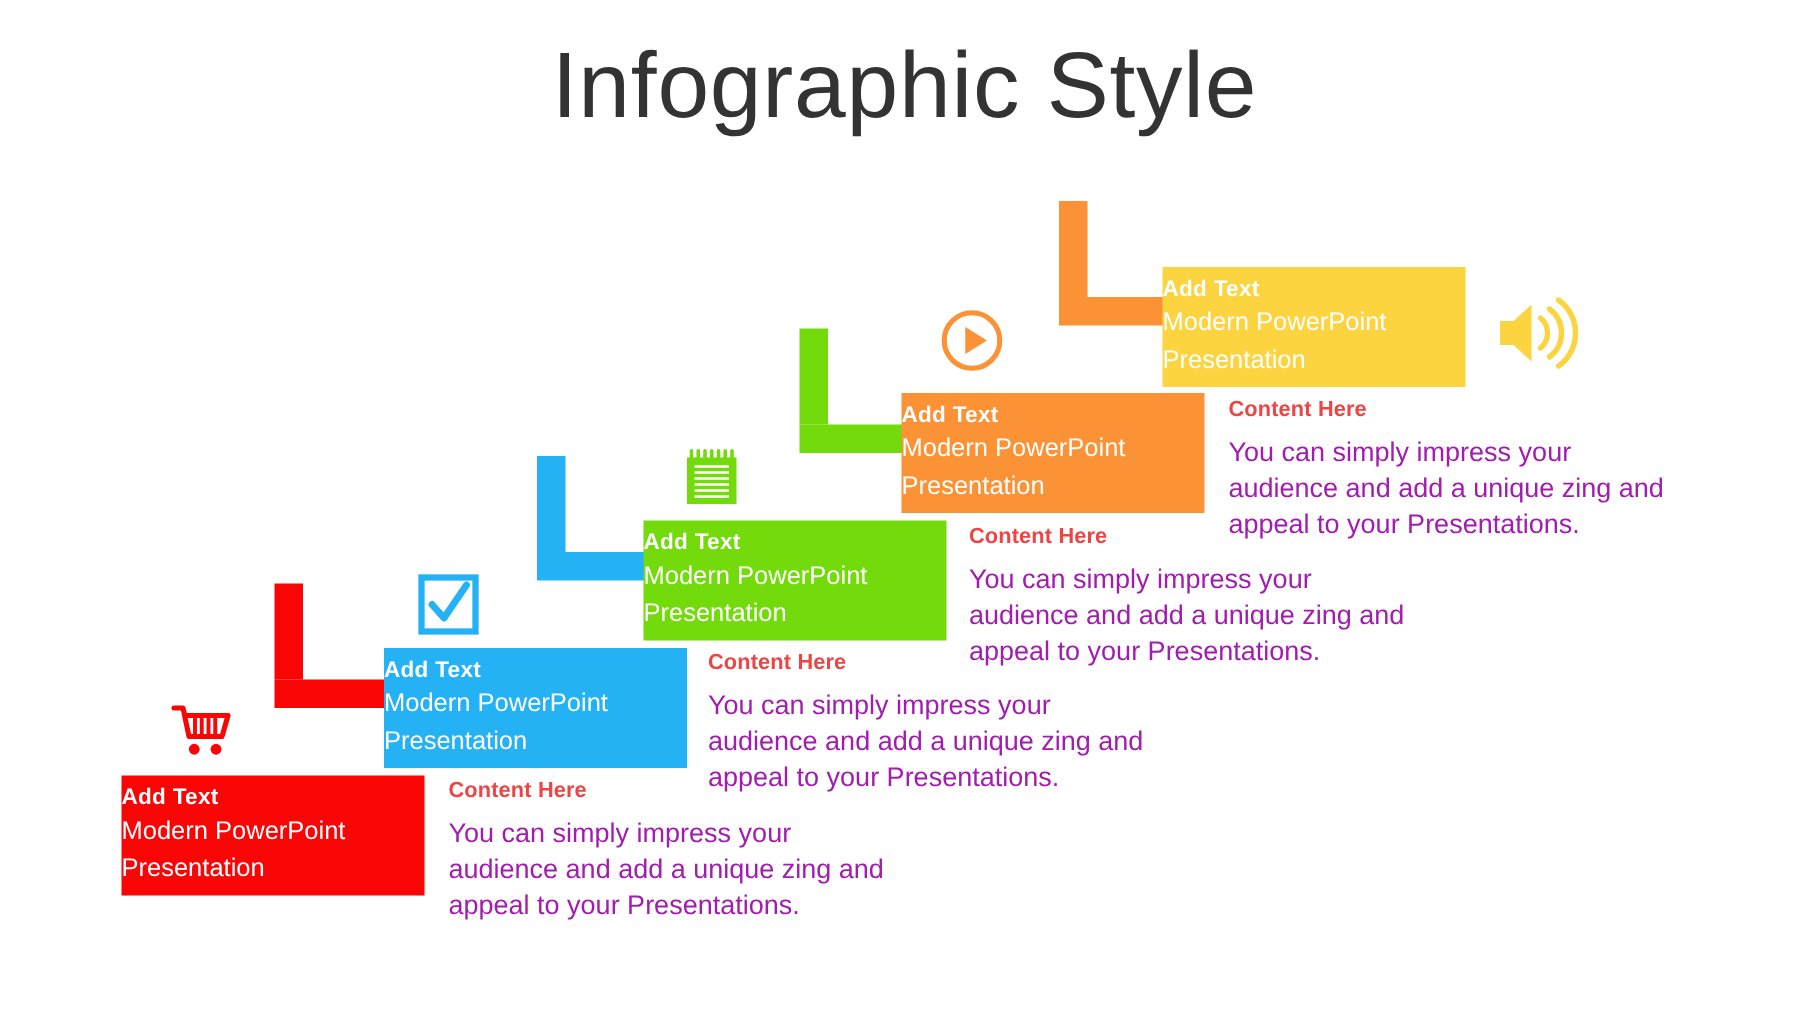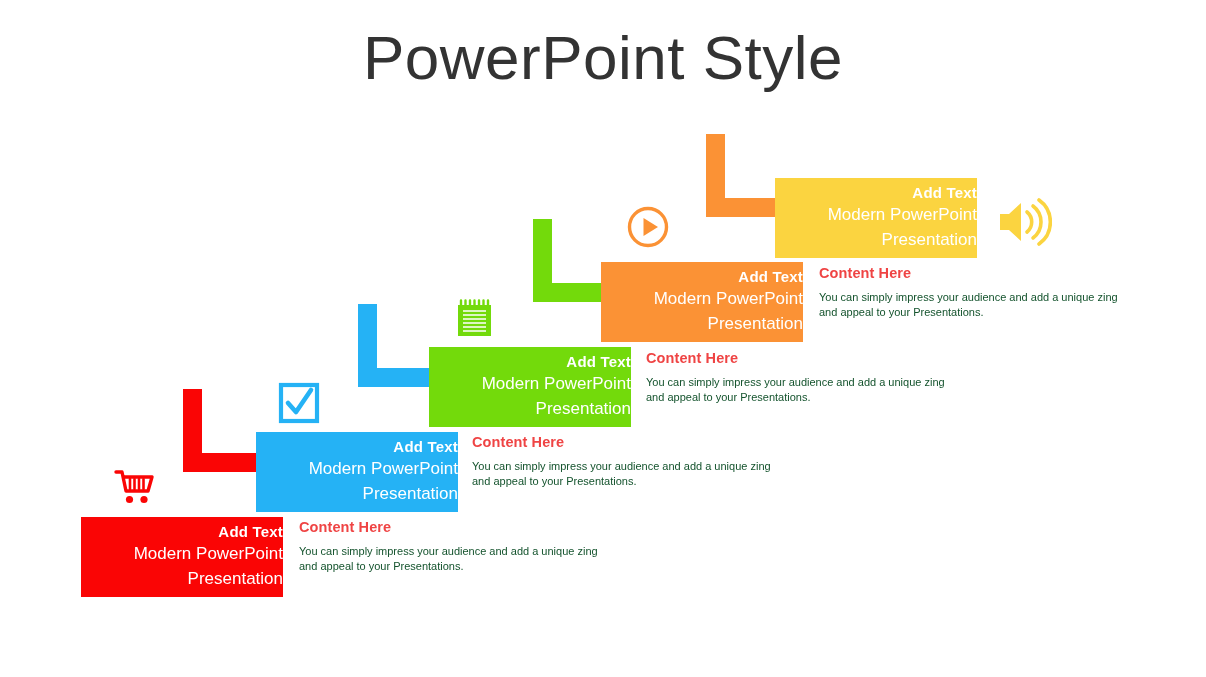--- a/index.html
+++ b/index.html
@@ -33,21 +33,21 @@
 
   
   .step { position: absolute; }
 
   .step-box {
     position: absolute;
     width: 202px;
     height: 80px;
     display: flex;
     flex-direction: column;
-    align-items: flex-end;
+    align-items: flex-start;
     justify-content: center;
     color: #ffffff;
   }
   .step-box .add-text {
     font-size: 15px;
     font-weight: bold;
     line-height: 1.35;
     letter-spacing: 0.2px;
   }
   .step-box .sub-line {
@@ -94,32 +94,32 @@
   
   .content-block { position: absolute; width: 300px; }
   .content-title {
     font-size: 14.5px;
     font-weight: bold;
     color: #ef4444;
     margin-bottom: 9px;
     letter-spacing: 0.1px;
   }
   .content-body {
-    font-size: 11px;
+    font-size: 18px;
     font-weight: 400;
-    color: #14532d;
+    color: #a21caf;
     line-height: 1.32;
   }
 </style>
 </head>
 <body>
 
 <div id="stage">
 
-  <div id="page-title">PowerPoint Style</div>
+  <div id="page-title">Infographic Style</div>
 
   <div class="step">
 
     <div class="step-icon" style="left:113px; top:466px; color:#FA0505;">
       <svg viewBox="0 0 44 44" fill="none">
         <path d="M3 6 L9 6 L13 25 L35 25 L39 11 L11.5 11" stroke="currentColor" stroke-width="3.4" stroke-linecap="round" stroke-linejoin="round"></path>
         <path d="M17 13 L17 23 M21.5 13 L21.5 23 M26 13 L26 23 M30.5 13 L30.5 23" stroke="currentColor" stroke-width="2.6" stroke-linecap="round"></path>
         <circle cx="16.5" cy="33.5" r="3.6" fill="currentColor"></circle>
         <circle cx="31" cy="33.5" r="3.6" fill="currentColor"></circle>
       </svg>

